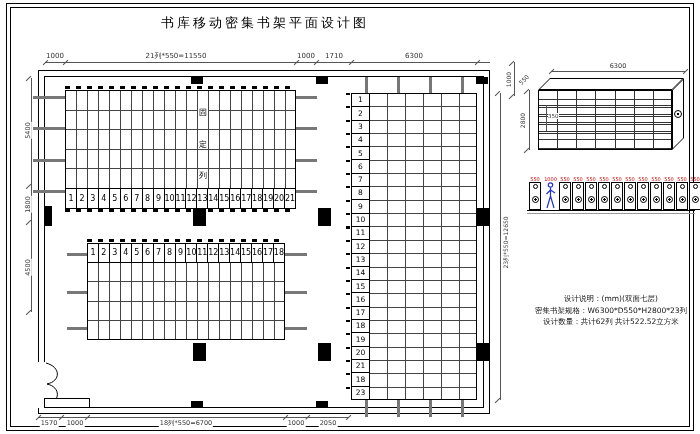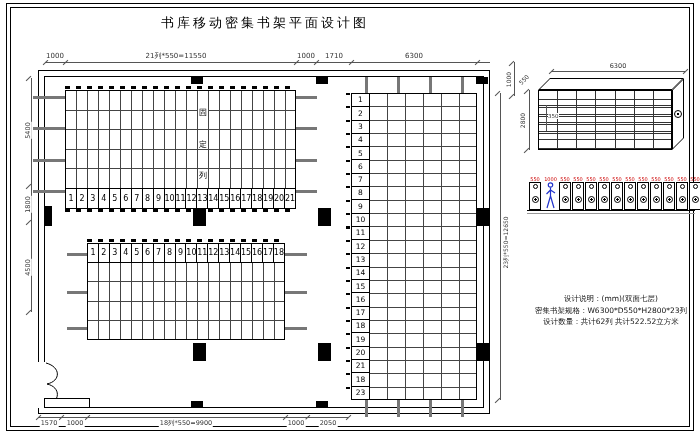--- a/index.html
+++ b/index.html
@@ -211,21 +211,21 @@
 
 <div class="dimline" style="left:38px;top:417px;width:310px;height:1px;"></div>
 <div class="tk" style="left:38px;top:414px;"></div>
 <div class="tk" style="left:61px;top:414px;"></div>
 <div class="tk" style="left:87px;top:414px;"></div>
 <div class="tk" style="left:285px;top:414px;"></div>
 <div class="tk" style="left:307px;top:414px;"></div>
 <div class="tk" style="left:348px;top:414px;"></div>
 <div class="dlab dlabs" style="left:49px;top:419px;">1570</div>
 <div class="dlab dlabs" style="left:75px;top:419px;">1000</div>
-<div class="dlab dlabs" style="left:186px;top:419px;">18列*550=9900</div>
+<div class="dlab dlabs" style="left:186px;top:419px;">18列*550=6700</div>
 <div class="dlab dlabs" style="left:296px;top:419px;">1000</div>
 <div class="dlab dlabs" style="left:328px;top:419px;">2050</div>
 
 <div class="dimline" style="left:31px;top:78px;width:1px;height:234px;"></div>
 <div class="tk" style="left:28px;top:75px;"></div>
 <div class="tk" style="left:28px;top:183px;"></div>
 <div class="tk" style="left:28px;top:219px;"></div>
 <div class="tk" style="left:28px;top:309px;"></div>
 <div class="vlabel" style="left:21px;top:110px;width:14px;height:40px;">
     <span>5400</span>

